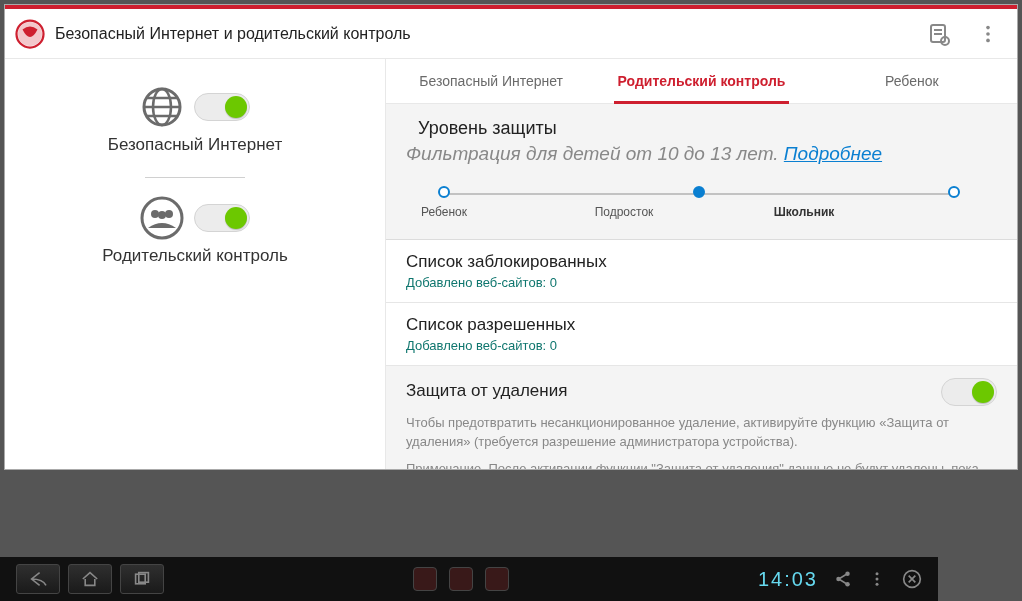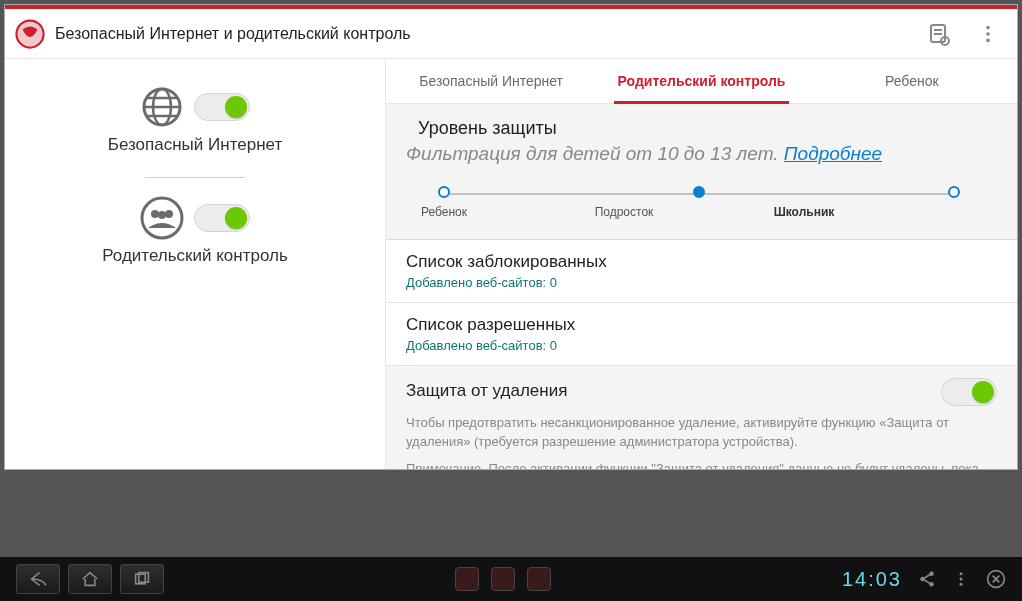--- a/index.html
+++ b/index.html
@@ -37,21 +37,21 @@
   .slab { width: 180px; text-align: center; }
   .slab.active { font-weight: bold; color: #333; }
   .section { background: #fff; border-bottom: 1px solid #e6e6e6; padding: 12px 20px; }
   .section.alt { background: #f4f4f4; }
   .sec-title { font-size: 17px; color: #222; margin: 0 0 3px; }
   .sec-sub { font-size: 13px; color: #0f766e; }
   .sec-head { display: flex; align-items: center; }
   .sec-head .sec-title { flex: 1; }
   .note { font-size: 13px; color: #888; margin-top: 8px; line-height: 1.45; }
   
-  .navbar { position: absolute; bottom: 0; left: 0; right: 0; height: 44px; width: 1022px; background: #111; display: flex; align-items: center; }
+  .navbar { position: absolute; bottom: 0; left: 0; right: 0; height: 44px; width: 938px; background: #111; display: flex; align-items: center; }
   .nav-left { display: flex; gap: 8px; margin-left: 16px; }
   .nav-btn { width: 44px; height: 30px; border: 1px solid #444; border-radius: 3px; background: linear-gradient(#2f2f2f,#1a1a1a); display: flex; align-items: center; justify-content: center; }
   .nav-center { flex: 1; display: flex; align-items: center; justify-content: center; gap: 12px; }
   .tray { width: 24px; height: 24px; border: 1px solid #444; border-radius: 4px; background: rgba(180,50,50,0.25); }
   .nav-right { display: flex; align-items: center; gap: 16px; margin-right: 16px; }
   .clock { color: #66d9ef; font-size: 20px; letter-spacing: 2px; }
   .nav-ico { color: #888; }
 </style>
 </head>
 <body>

